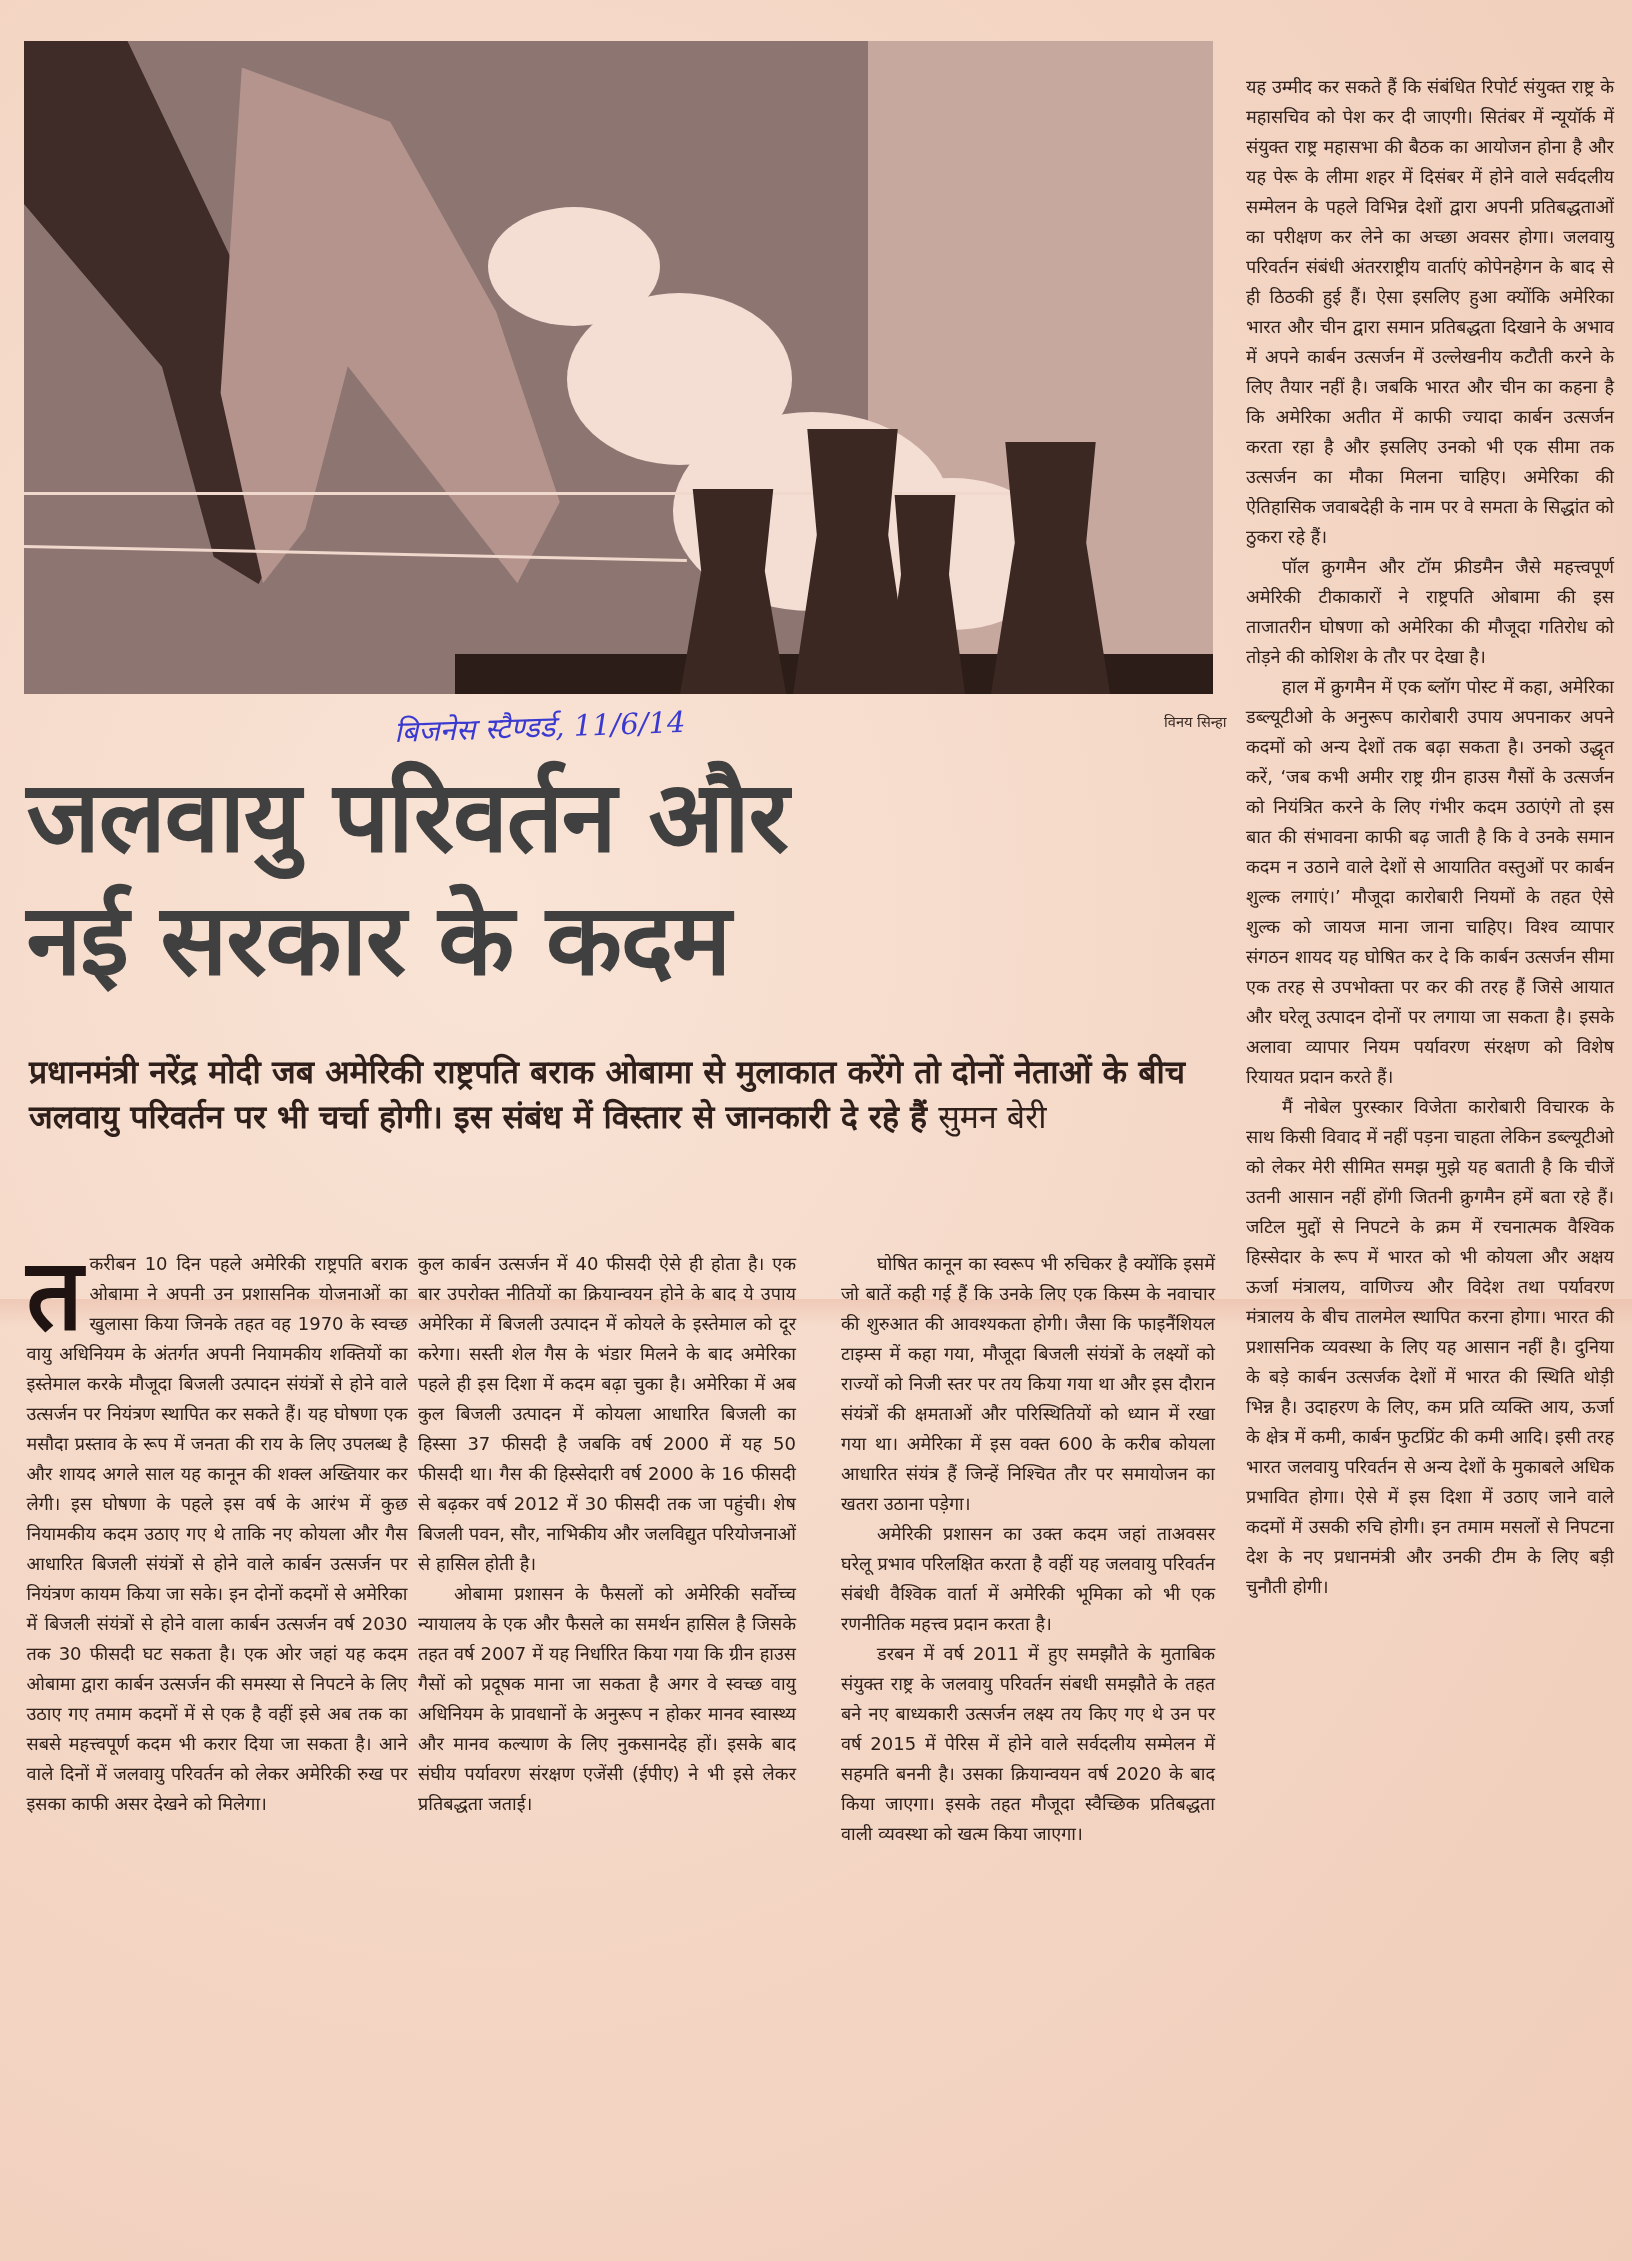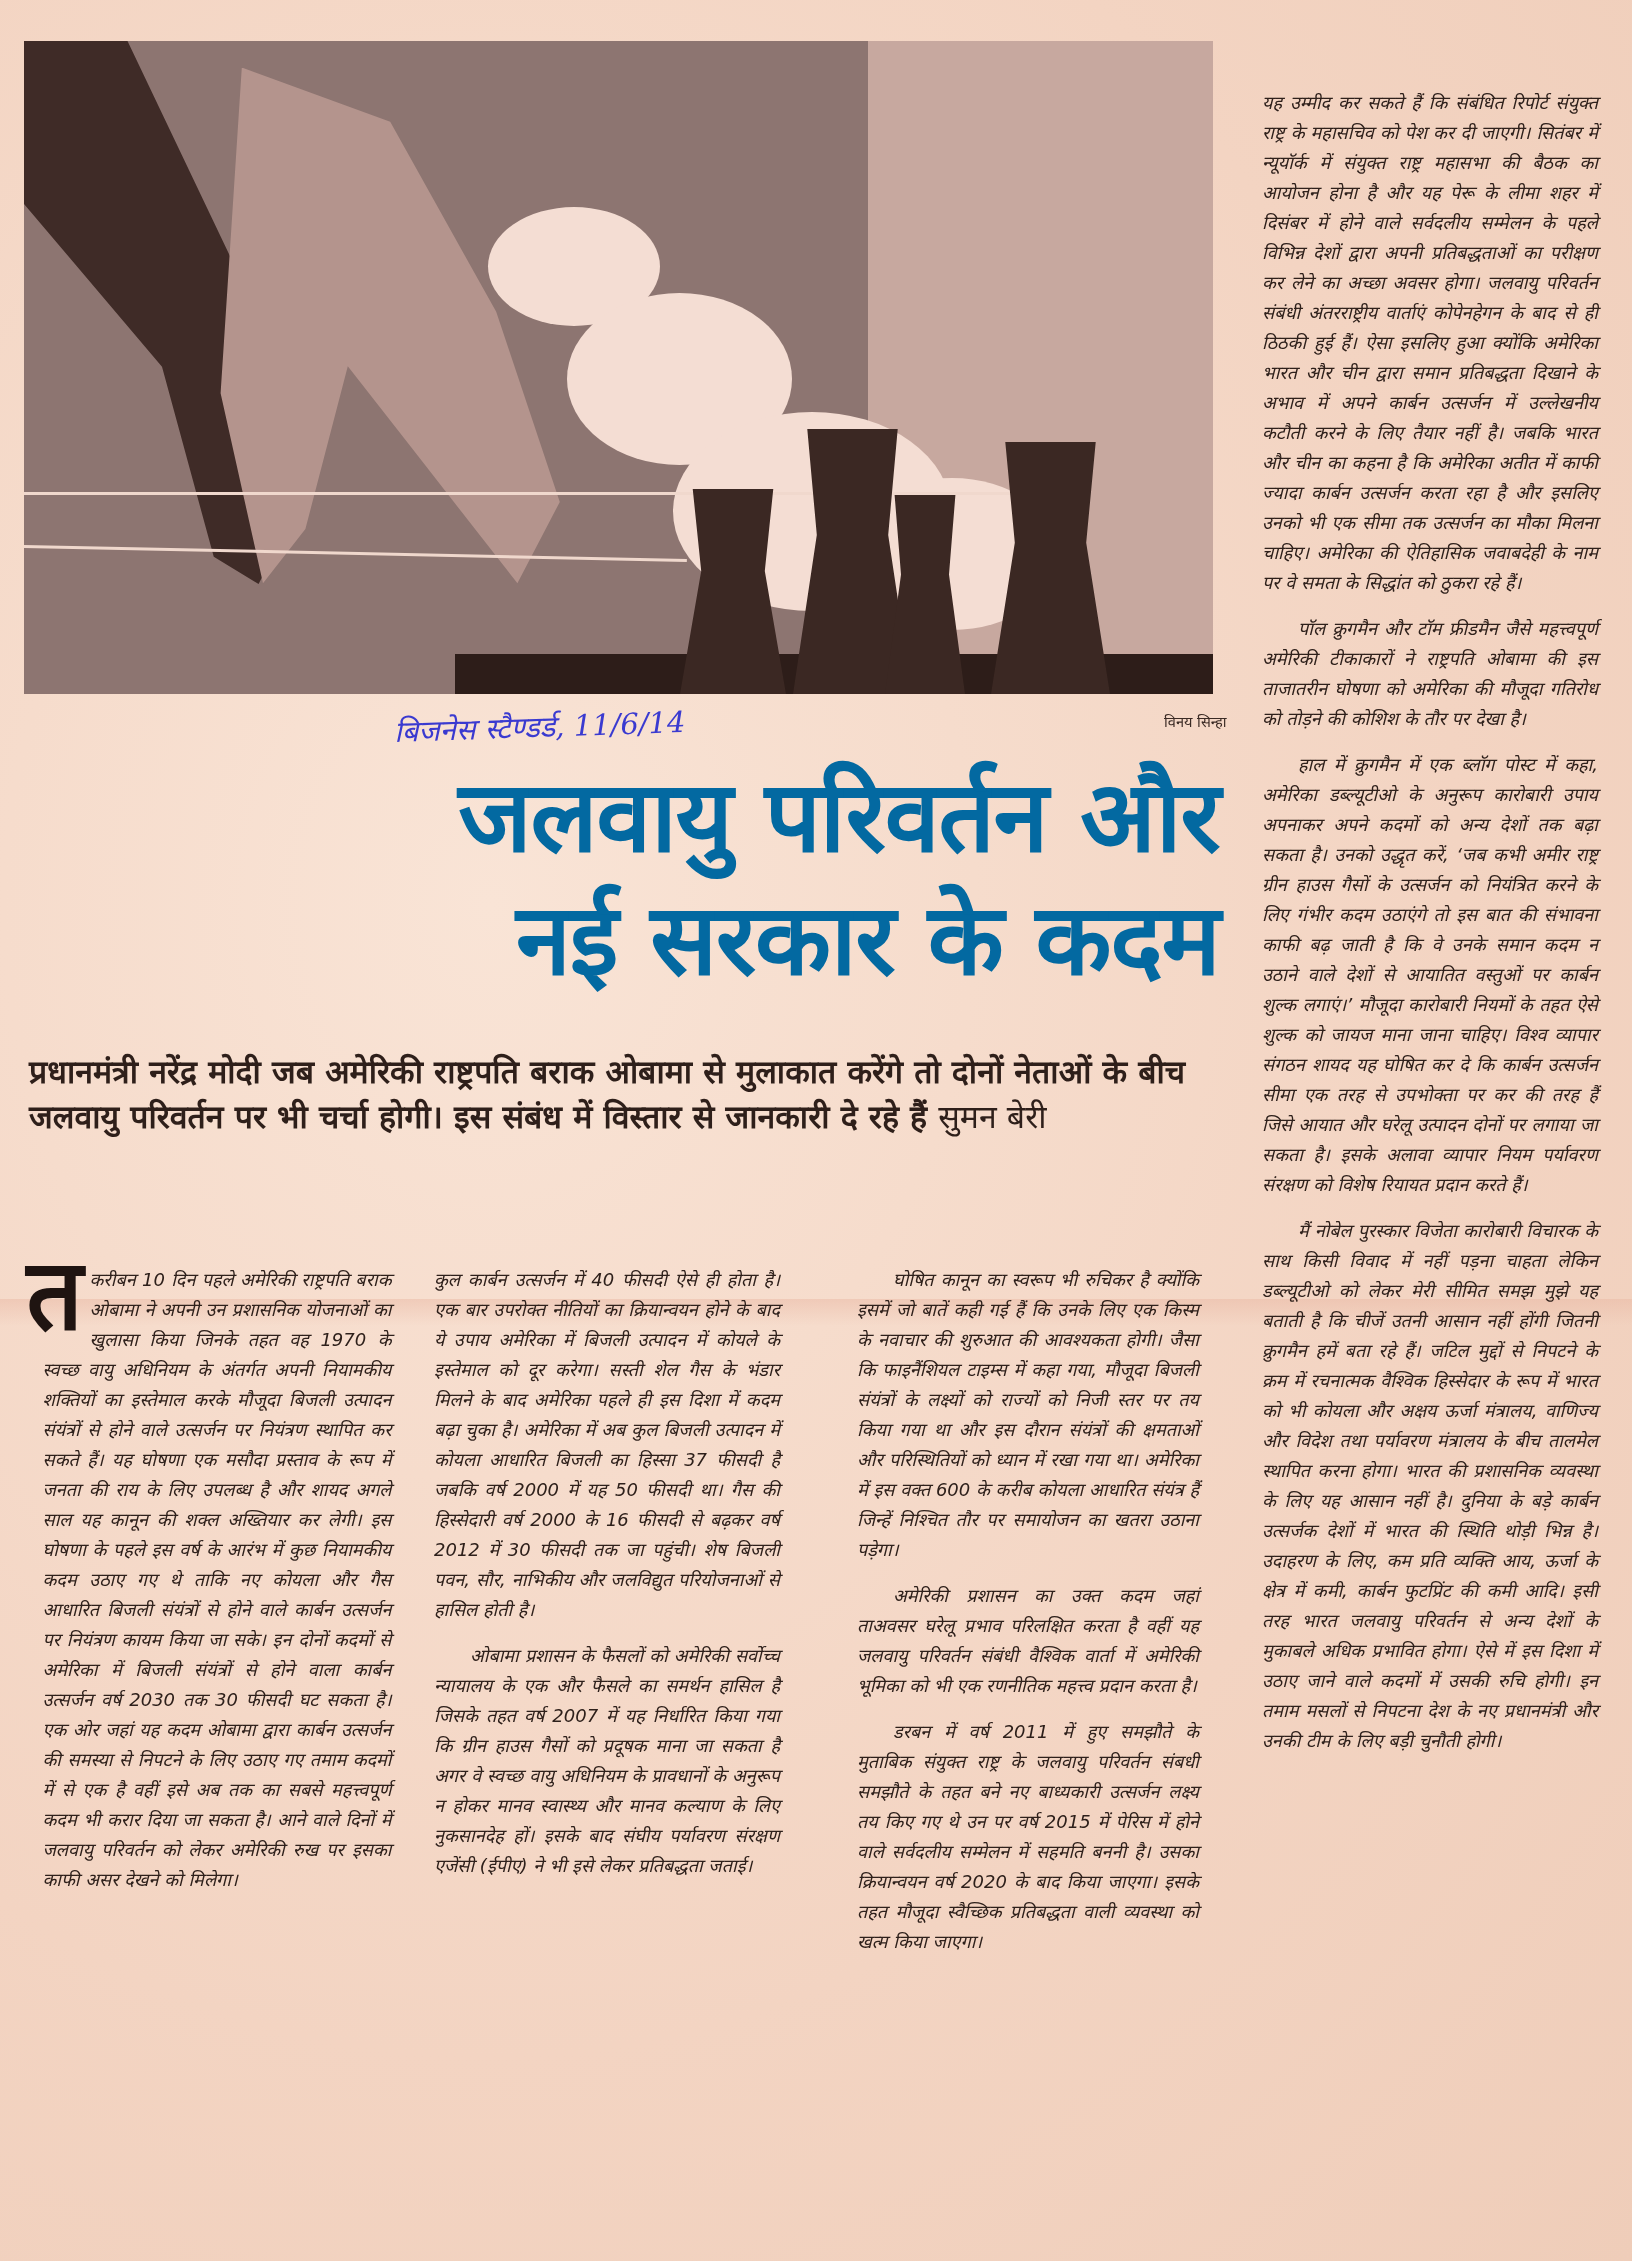--- a/index.html
+++ b/index.html
@@ -17,25 +17,25 @@
   }
   .illustration .sky-right { position:absolute; right:0; top:0; width:345px; height:100%; background:#c7a89f; }
   .illustration .hand-dark { position:absolute; left:0; top:0; width:345px; height:543px; background:#3f2b27; clip-path: polygon(0 0, 30% 0, 60% 40%, 80% 85%, 68% 100%, 55% 95%, 40% 60%, 0 30%); }
   .illustration .hand-mid { position:absolute; left:133px; top:26.5px; width:424px; height:543px; background:#b4948d; clip-path: polygon(20% 0, 55% 10%, 80% 45%, 95% 80%, 85% 95%, 60% 70%, 45% 55%, 35% 85%, 25% 95%, 15% 60%); }
   .illustration .cloud { position:absolute; background:#f4ddd3; border-radius:50%; }
   .illustration .wire { position:absolute; left:0; height:2.7px; background:#f0d8cd; }
   .illustration .tower { position:absolute; bottom:0; background:#3b2823; clip-path: polygon(12% 0, 88% 0, 80% 40%, 100% 100%, 0 100%, 20% 40%); }
   .illustration .ground { position:absolute; bottom:0; left:431px; right:0; height:40px; background:#2d1d19; }
   .credit { position:absolute; left:1144px; top:711px; font-size:14.6px; color:#3a2a24;margin-left:20px; }
   .handwrite { position:absolute; left:394px; top:706px; font-size:29px; color:#3a3ad0; font-family:"DejaVu Serif",serif; font-style:italic; transform:rotate(-2deg); }
-  .headline { position:absolute; left:26.5px; top:755px; width:1193px; font-family:"DejaVu Sans",sans-serif; font-weight:bold; font-size:99px; line-height:123px; color:#0369a1; letter-spacing:-1.3px;text-align:right; }
+  .headline { position:absolute; left:26.5px; top:755px; width:1193px; font-family:"DejaVu Sans",sans-serif; font-weight:bold; font-size:99px; line-height:123px; color:#404040; letter-spacing:-1.3px; }
   .deck { position:absolute; left:29px; top:1050px; width:1173px; font-size:32px; line-height:45px; font-weight:bold; color:#2e1f1a; }
   .deck .author { font-weight:normal; }
   .col { position:absolute; font-size:18px; line-height:30px; text-align:justify; color:#2e201b; }
-  .col p { margin:16px; text-indent:36px;font-style:italic; }
+  .col p { margin:0; text-indent:36px; }
   .col p.no-indent { text-indent:0; }
   .col1 { left:26.5px; top:1249px; width:381px; }
   .col2 { left:418px; top:1249px; width:378px; }
   .col3 { left:841px; top:1249px; width:374px; }
   .col4 { left:1246px; top:72px; width:368px; }
   .dropcap { float:left; font-size:99px; line-height:86px; font-weight:bold; margin:2.7px 6.6px 0 0; color:#1f1411; }
   .fold { position:absolute; left:0; width:100%; height:26.5px; top:1299px; background:linear-gradient(#e9b7a3 0%, rgba(233,183,163,0) 100%); opacity:0.5; }
 </style>
 </head>
 <body>

